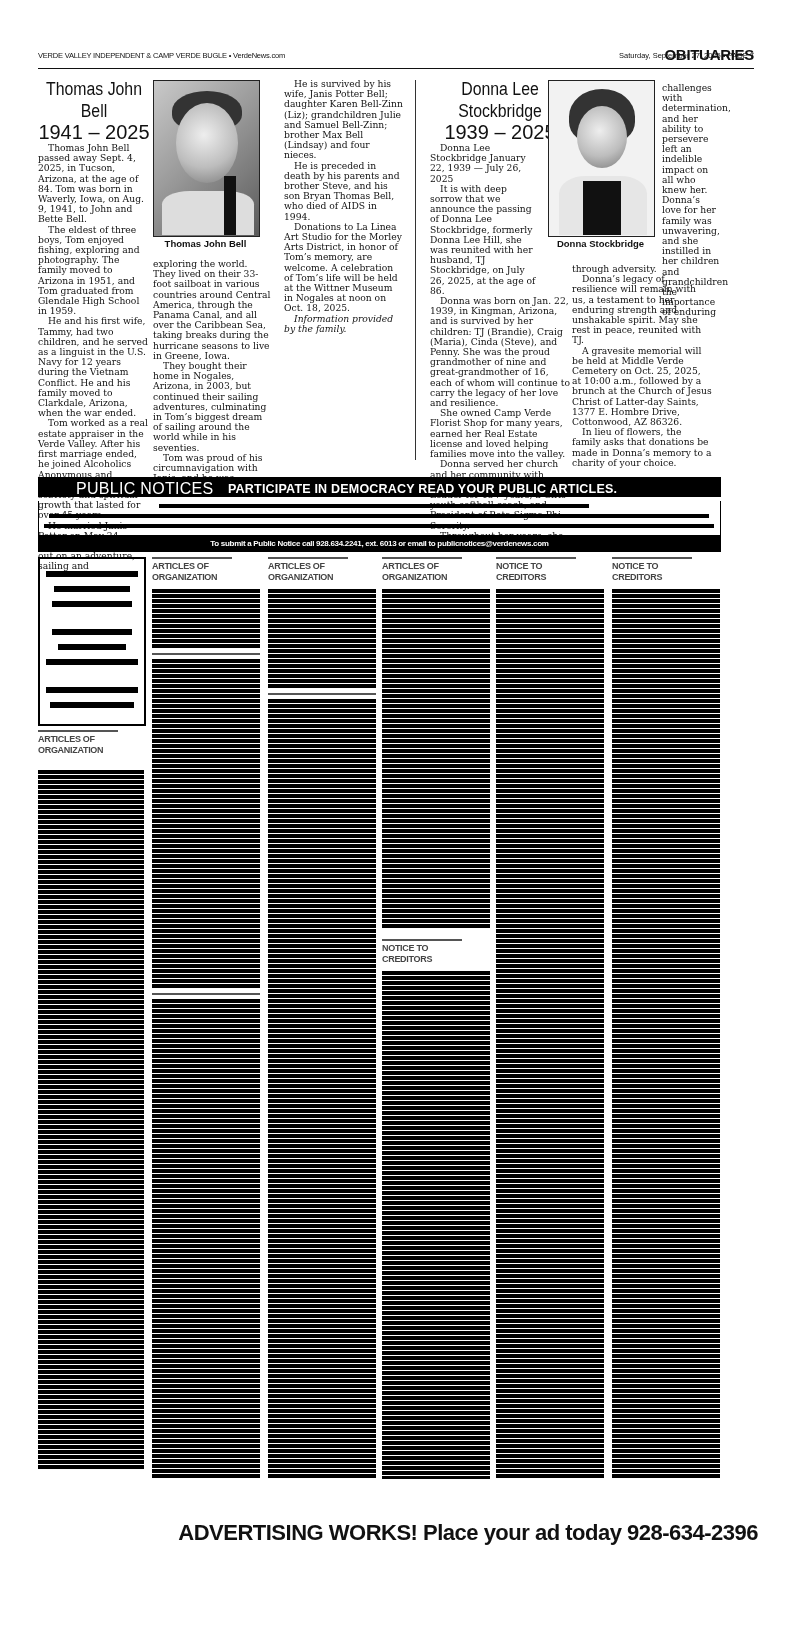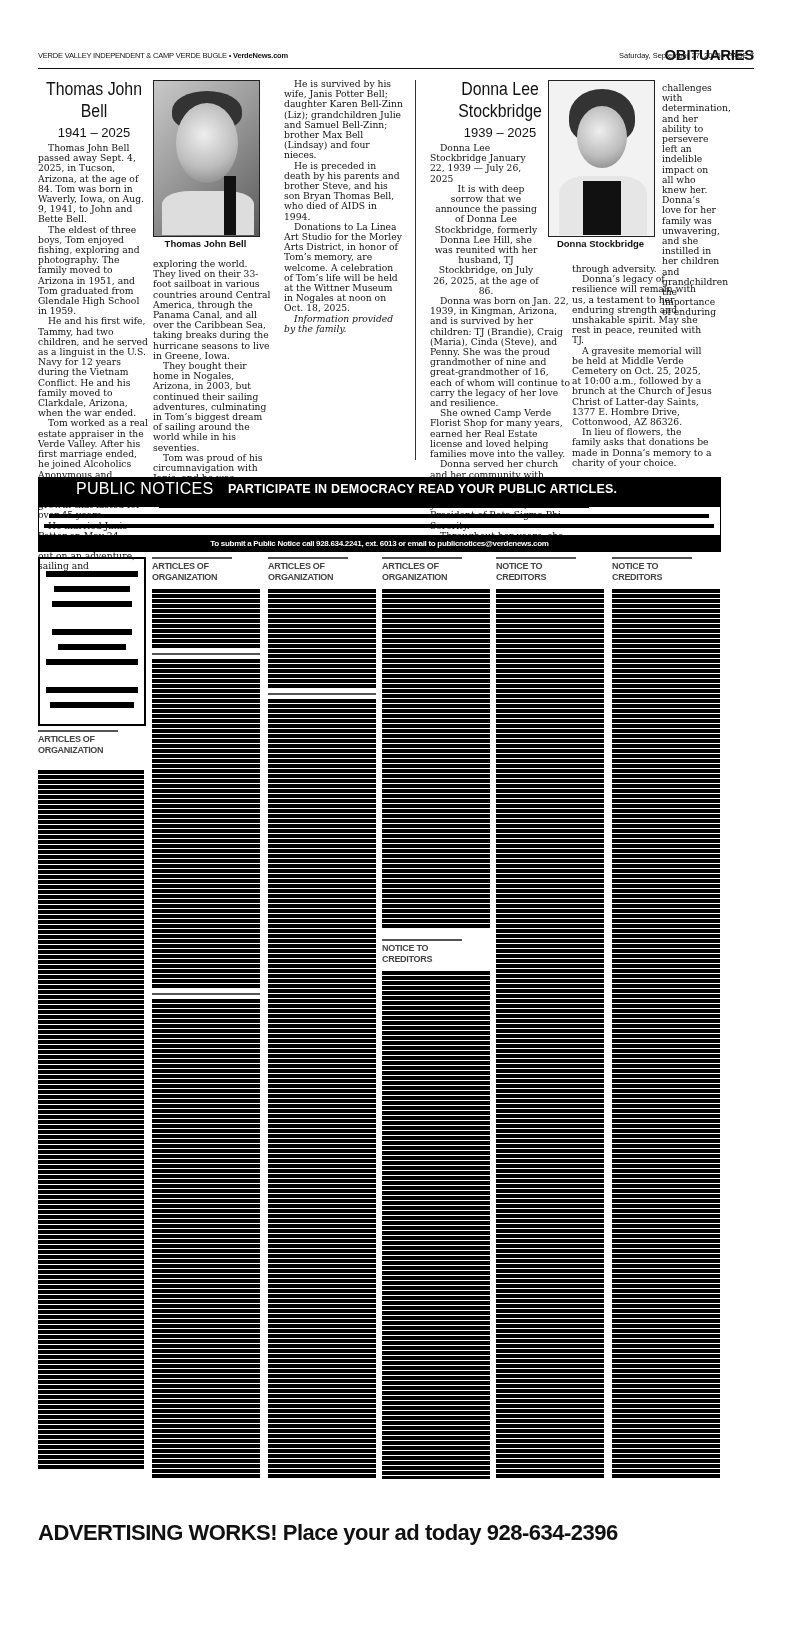--- a/index.html
+++ b/index.html
@@ -1,46 +1,46 @@
 <!DOCTYPE html>
 <html><head>
 <meta charset="utf-8">
 <style>
   body { margin:0; background:#fff; }
   .page { position:relative; width:792px; height:1638px; background:#fff; overflow:hidden; font-family:"DejaVu Serif", serif; color:#111; }
   .masthead { position:absolute; left:38px; top:48px; width:716px; height:20px; border-bottom:1.5px solid #111; }
   .mh-left { position:absolute; left:0; top:3px; font-family:"Liberation Sans", sans-serif; font-size:7.5px; letter-spacing:-0.2px; }
-  .mh-left b { font-weight:bold; }
+  .mh-left b { font-weight:normal; }
   .mh-center { position:absolute; left:0; width:100%; top:-2px; text-align:right; font-family:"Liberation Sans", sans-serif; font-weight:bold; font-size:15px; letter-spacing:-0.3px; }
   .mh-right { position:absolute; right:0; top:3px; font-family:"Liberation Sans", sans-serif; font-size:7.5px; }
   .col { position:absolute; font-size:9.2px; line-height:10.2px; }
   .col p { margin:0; text-indent:10px; }
   .col p.noind { text-indent:0; }
   .head-name { font-family:"Liberation Sans", sans-serif; font-size:18px; line-height:22px; text-align:center; font-weight:normal; transform:scaleX(0.88); transform-origin:center; }
-  .head-years { font-family:"Liberation Sans", sans-serif; font-size:13px; line-height:21px; text-align:center; }
+  .head-years { font-family:"Liberation Sans", sans-serif; font-size:20px; line-height:21px; text-align:center; }
   .photo { position:absolute; border:1px solid #222; background:linear-gradient(135deg,#c9c9c9 0%,#9a9a9a 45%,#5a5a5a 100%); }
   .photo .face { position:absolute; border-radius:50%; background:radial-gradient(circle at 45% 40%, #eee 0%, #bdbdbd 55%, #777 100%); }
   .photo .hair { position:absolute; border-radius:50% 50% 40% 40%; background:#333; }
   .photo .body { position:absolute; background:#eaeaea; border-radius:30% 30% 0 0; }
   .caption { position:absolute; font-family:"Liberation Sans", sans-serif; font-weight:bold; font-size:9.5px; text-align:center; }
   .vrule { position:absolute; left:415px; top:80px; width:1px; height:380px; background:#333; }
   .ital { font-style:italic; }
 
-  .pn-header { position:absolute; left:38px; top:477px; width:683px; height:30px; background:#000; color:#fff; font-family:"Liberation Sans", sans-serif; }
+  .pn-header { position:absolute; left:38px; top:477px; width:683px; height:20px; background:#000; color:#fff; font-family:"Liberation Sans", sans-serif; }
   .pn-title { position:absolute; left:38px; top:3px; font-size:16px; letter-spacing:0.3px; }
   .pn-sub { position:absolute; left:190px; top:5px; font-size:12.5px; font-weight:bold; letter-spacing:0.2px; }
   .pn-box { position:absolute; left:38px; top:501px; width:681px; height:34px; border:1px solid #000; border-top:none; }
   .bar { position:absolute; background:#000; height:4px; }
   .pn-submit { position:absolute; left:38px; top:535px; width:683px; height:17px; background:#000; color:#fff; font-family:"Liberation Sans", sans-serif; font-size:8px; font-weight:bold; text-align:center; line-height:17px; letter-spacing:-0.3px; }
   .notice-col { position:absolute; top:557px; width:108px; height:925px; overflow:hidden; }
   .nc-head { border-top:2px solid #555; padding-top:2px; font-family:"Liberation Sans", sans-serif; font-weight:bold; font-size:9px; line-height:11px; color:#444; letter-spacing:-0.3px; }
   .redact { background:repeating-linear-gradient(180deg,#000 0,#000 4px,#fff 4px,#fff 5px); height:100%; }
   .fill { position:absolute; left:0; width:100%; }
   .sep { position:absolute; left:0; width:100%; height:1.5px; background:#555; }
-  .ad { position:absolute; left:38px; top:1520px; width:720px; text-align:left; font-family:"Liberation Sans", sans-serif; font-weight:bold; font-size:22px; letter-spacing:-0.5px; }
+  .ad { position:absolute; left:38px; top:1520px; width:720px; text-align:right; font-family:"Liberation Sans", sans-serif; font-weight:bold; font-size:22px; letter-spacing:-0.5px; }
   .leftbox { position:absolute; left:38px; top:557px; width:104px; height:165px; border:2px solid #000; }
   .leftbox .ln { position:absolute; left:6px; right:6px; height:6px; background:#000; }
 </style>
 </head>
 <body>
 
 <div class="page">
 
   <div class="masthead">
     <div class="mh-left">
@@ -82,21 +82,21 @@
     <p class="ital">Information provided by the family.</p>
   </div>
 
   <div class="vrule"></div>
 
   <div class="col" style="left:430px; top:78px; width:140px;">
     <div class="head-name">Donna Lee</div>
     <div class="head-name">Stockbridge</div>
     <div class="head-years">1939 – 2025</div>
     <p style="width:112px;">Donna Lee Stockbridge January 22, 1939 — July 26, 2025</p>
-    <p style="width:112px;text-align:center;">It is with deep sorrow that we announce the passing of Donna Lee Stockbridge, formerly Donna Lee Hill, she was reunited with her husband, TJ Stockbridge, on July 26, 2025, at the age of 86.</p>
+    <p style="width:112px;">It is with deep sorrow that we announce the passing of Donna Lee Stockbridge, formerly Donna Lee Hill, she was reunited with her husband, TJ Stockbridge, on July 26, 2025, at the age of 86.</p>
     <p>Donna was born on Jan. 22, 1939, in Kingman, Arizona, and is survived by her children: TJ (Brandie), Craig (Maria), Cinda (Steve), and Penny. She was the proud grandmother of nine and great-grandmother of 16, each of whom will continue to carry the legacy of her love and resilience.</p>
     <p>She owned Camp Verde Florist Shop for many years, earned her Real Estate license and loved helping families move into the valley.</p>
     <p>Donna served her church and her community with passion, as a Adult 4-H Leader for 15+ years, a Girls youth softball coach, and President of Beta Sigma Phi Sorority.</p>
     <p>Throughout her years, she faced</p>
   </div>
 
   <div class="photo" style="left:548px; top:80px; width:105px; height:155px; background:#f2f2f2;">
     <div class="hair" style="left:20px; top:8px; width:66px; height:55px;"></div>
     <div class="face" style="left:28px; top:25px; width:50px; height:62px;"></div>
     <div class="body" style="left:10px; top:95px; width:88px; height:59px; background:#e6e6e6;"></div>

